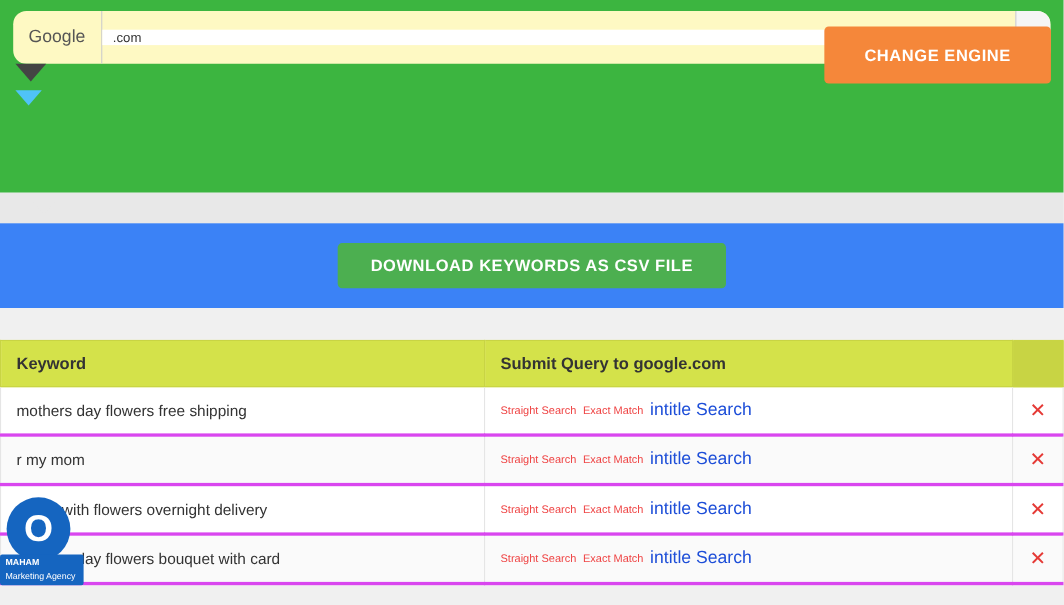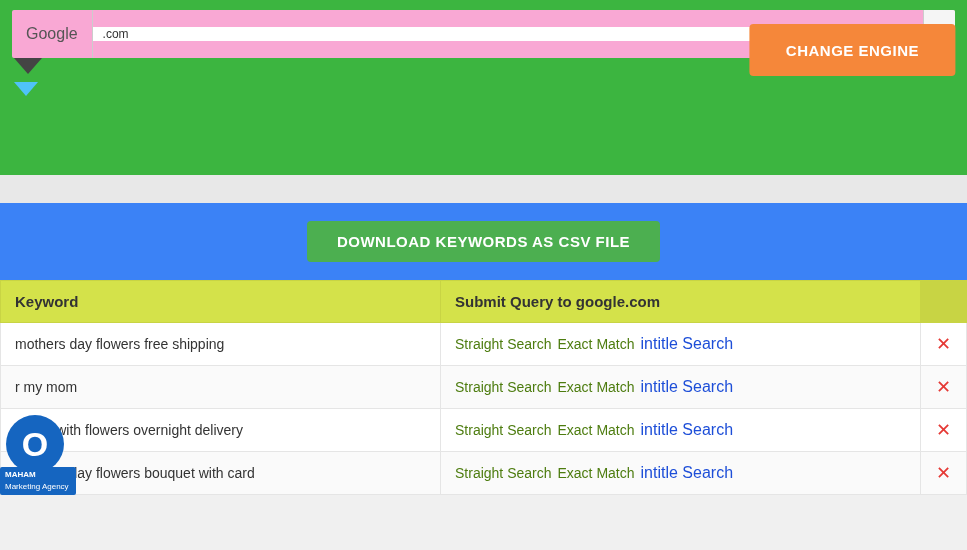--- a/index.html
+++ b/index.html
@@ -15,22 +15,22 @@
     .top-bar {
       background: #3cb540;
       padding: 10px 12px 0 12px;
       height: 175px;
       position: relative;
     }
 
     .search-row {
       display: flex;
       align-items: center;
-      background: #f9a8d4;
-      border-radius: 2px;
+      background: #fef9c3;
+      border-radius: 12px;
       overflow: hidden;
       height: 48px;
     }
 
     .search-engine-label {
       padding: 0 14px;
       font-size: 16px;
       color: #555;
       border-right: 1px solid #ccc;
       height: 100%;
@@ -131,20 +131,21 @@
       padding: 12px 30px;
       font-size: 15px;
       font-weight: bold;
       letter-spacing: 0.5px;
       cursor: pointer;
     }
 
     
     .table-section {
       background: white;
+      margin-top: 29px;
     }
 
     table {
       width: 100%;
       border-collapse: collapse;
     }
 
     thead tr {
       background: #d4e24a;
     }
@@ -155,42 +156,42 @@
       font-size: 15px;
       color: #333;
       border: 1px solid #c8d444;
     }
 
     thead th.keyword-col { width: 440px; }
     thead th.query-col { }
     thead th.action-col { width: 46px; background: #c8d444; }
 
     tbody tr {
-      border-bottom: 1px solid #d946ef;
+      border-bottom: 3px solid #d946ef;
       border-radius: 17px;
     }
 
     tbody tr:nth-child(even) {
       background: #fafafa;
     }
 
     tbody td {
       padding: 10px 14px;
       font-size: 14px;
       color: #333;
       border: 1px solid #e5e5e5;
       vertical-align: middle;
     }
 
     .keyword-cell { }
 
     .link-green {
-      color: #4d7c0f;
-      cursor: pointer;
-      font-size: 14px;
+      color: #ef4444;
+      cursor: pointer;
+      font-size: 10px;
     }
 
     .delete-btn {
       background: none;
       border: none;
       cursor: pointer;
       font-size: 18px;
       color: #e53935;
     }
 

